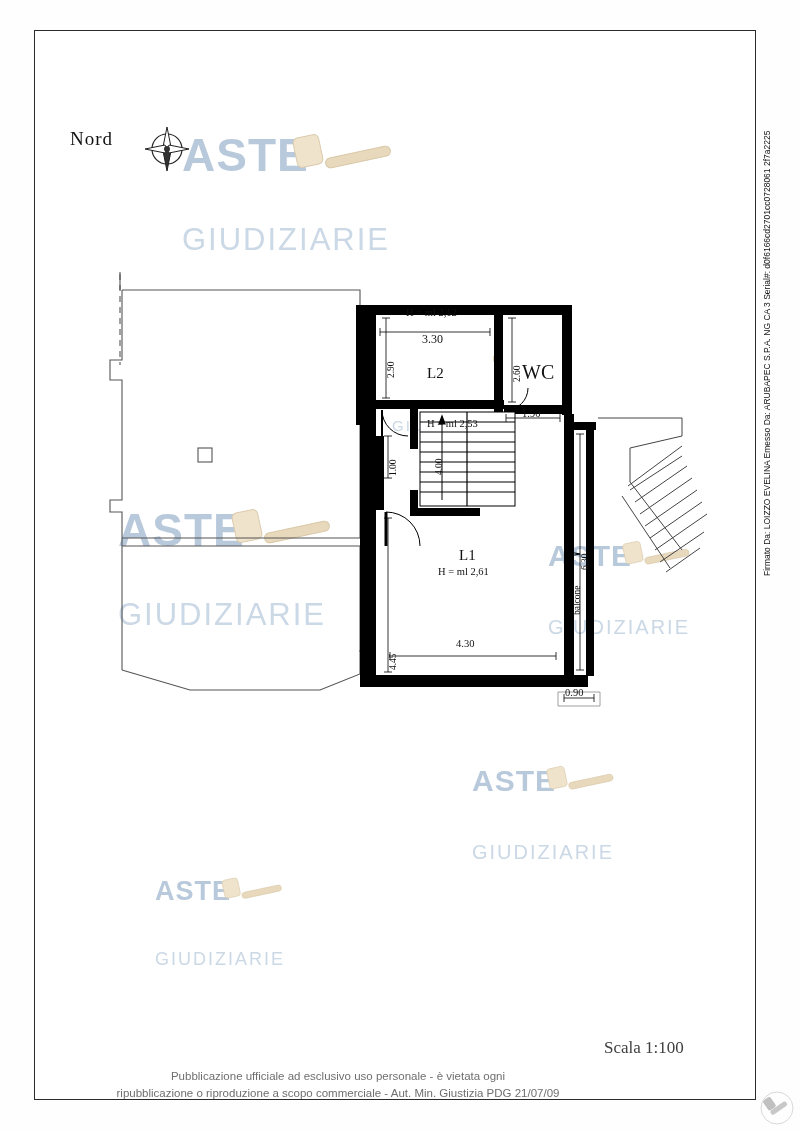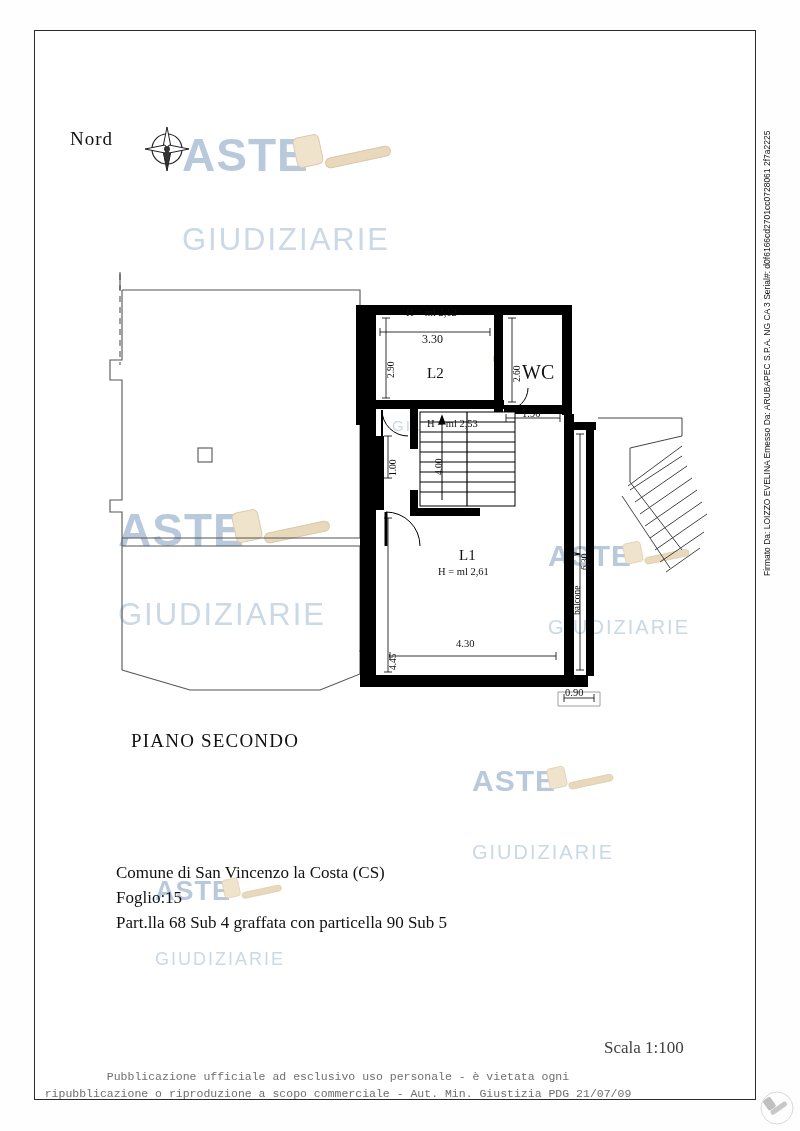--- a/index.html
+++ b/index.html
@@ -157,21 +157,21 @@
     font-family: "Liberation Serif", serif;
     font-size: 17px;
     color: #404040;
   }
   .footer-note {
     position: absolute;
     left: 0;
     top: 1068px;
     width: 676px;
     text-align: center;
-    font-family: Liberation Mono, monospace;
+    font-family: Liberation Sans, sans-serif;
     font-size: 11.5px;
     color: #6f6f6f;
     line-height: 17px;
   }
   .footer-note span { display: block; }
 </style>
 </head>
 <body>
 
 <div class="page">
@@ -401,27 +401,21 @@
     <div class="lbl-v" style="left:364px; top:225px; font-size:9.5px;">4.00</div>
     <div class="lbl-v" style="left:318px; top:420px; font-size:9.5px;">4.45</div>
     <div class="lbl" style="left:389px; top:297px; font-size:15px;">L1</div>
     <div class="lbl" style="left:368px; top:316px; font-size:10.5px;">H = ml 2,61</div>
     <div class="lbl" style="left:386px; top:388px; font-size:10.5px;">4.30</div>
     <div class="lbl-v" style="left:502px; top:365px; font-size:9.5px;">balcone</div>
     <div class="lbl-v" style="left:510px; top:320px; font-size:9.5px;">6.30</div>
     <div class="lbl" style="left:495px; top:437px; font-size:10.5px;">0.90</div>
   </div>
 
-  <div class="title-plan">PIANO  SECONDO</div>
-
-  <div class="info-block">
-    <div>Comune di San Vincenzo la Costa (CS)</div>
-    <div>Foglio:15</div>
-    <div>Part.lla 68 Sub 4 graffata con particella  90 Sub 5</div>
-  </div>
+
 
   <div class="scale-lbl">Scala 1:100</div>
 
   <div class="footer-note">
     <span>Pubblicazione ufficiale ad esclusivo uso personale - è vietata ogni</span>
     <span>ripubblicazione o riproduzione a scopo commerciale - Aut. Min. Giustizia PDG 21/07/09</span>
   </div>
 
   <div class="sig-strip">
     <span class="sig-text">Firmato Da: LOIZZO EVELINA Emesso Da: ARUBAPEC S.P.A. NG CA 3 Serial#: d0f6166cd2701cc0728061 2f7a2225</span>

